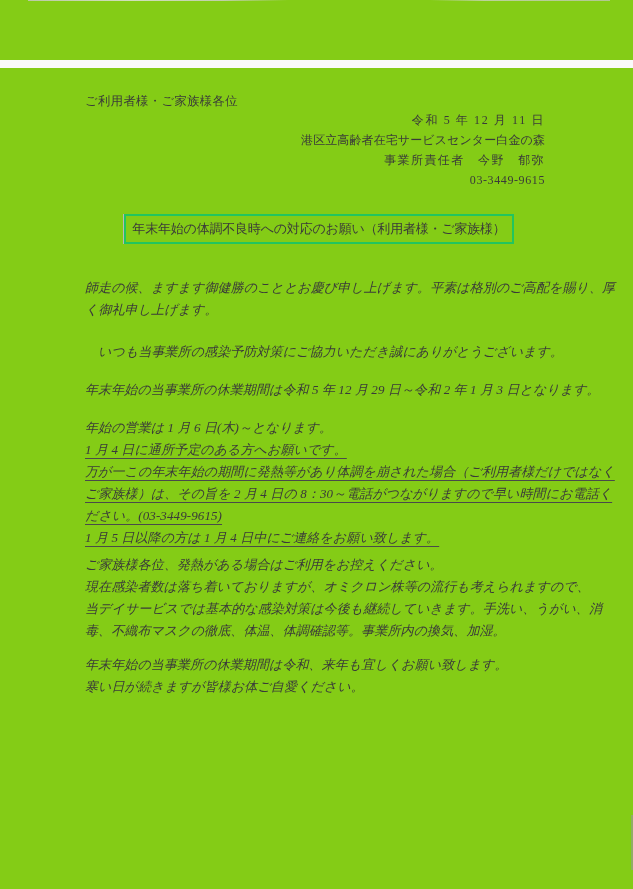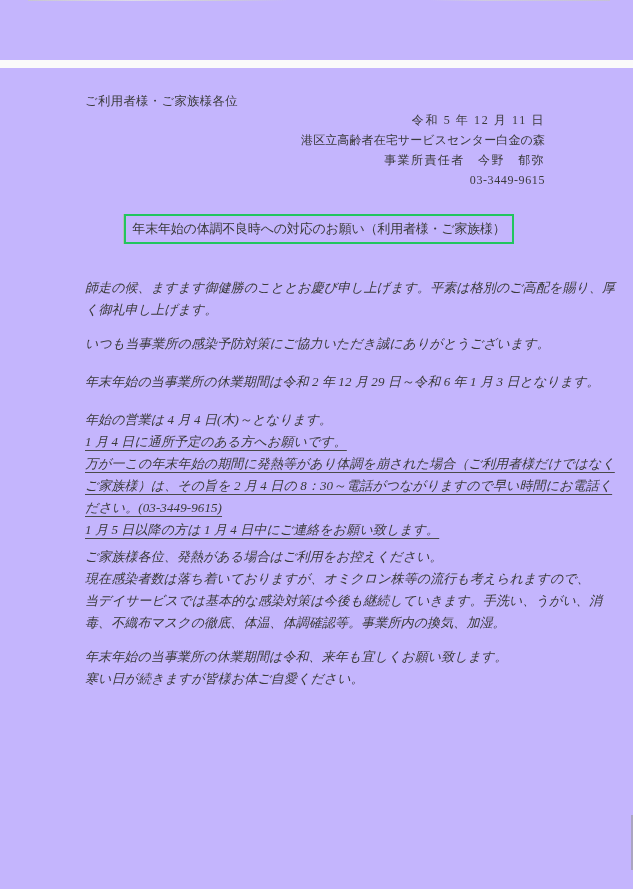--- a/index.html
+++ b/index.html
@@ -4,21 +4,21 @@
 <style>
   html, body {
     margin: 0;
     padding: 0;
     background: #ffffff;
   }
   .page {
     position: relative;
     width: 633px;
     height: 889px;
-    background: #c4b5fd;
+    background: #84cc16;
     overflow: hidden;
     font-family: "Liberation Serif", "DejaVu Serif", serif;
     color: #3a3a3a;
   }
   
   .artifact-top {
     position: absolute;
     top: 0; left: 28px;
     width: 260px; height: 1px;
     background: linear-gradient(to right, #c9c9c9 0%, #e4e4e4 40%, #cfcfcf 75%, transparent 100%);
@@ -81,21 +81,21 @@
 
   .letter-body {
     position: absolute;
     left: 85px; top: 277px;
     width: 478px;
     font-size: 13px;
     font-style: italic;
   }
   .para { margin: 0; }
   .para + .para { margin-top: 16px; }
-  .para:nth-child(2) { margin-top: 12px; }
+  .para:nth-child(2) { margin-top: 20px; text-align: right; }
   .para:nth-child(5) { margin-top: 5px; }
   .para:nth-child(6) { margin-top: 12px; }
   .line {
     line-height: 22px;
     letter-spacing: 0.1px;
     white-space: nowrap;
   }
   .line.u {
     text-decoration: underline;
     text-decoration-color: #4a4a4a;
@@ -127,24 +127,24 @@
 
   <div class="letter-body">
       <div class="para">
         <div class="line">師走の候、ますます御健勝のこととお慶び申し上げます。平素は格別のご高配を賜り、厚</div>
         <div class="line">く御礼申し上げます。</div>
       </div>
       <div class="para">
         <div class="line">いつも当事業所の感染予防対策にご協力いただき誠にありがとうございます。</div>
       </div>
       <div class="para">
-        <div class="line">年末年始の当事業所の休業期間は令和 2 年 12 月 29 日～令和 6 年 1 月 3 日となります。</div>
+        <div class="line">年末年始の当事業所の休業期間は令和 5 年 12 月 29 日～令和 2 年 1 月 3 日となります。</div>
       </div>
       <div class="para">
-        <div class="line">年始の営業は 4 月 4 日(木)～となります。</div>
+        <div class="line">年始の営業は 1 月 6 日(木)～となります。</div>
         <div class="line u">1 月 4 日に通所予定のある方へお願いです。</div>
         <div class="line u">万が一この年末年始の期間に発熱等があり体調を崩された場合（ご利用者様だけではなく</div>
         <div class="line u">ご家族様）は、その旨を 2 月 4 日の 8：30～電話がつながりますので早い時間にお電話く</div>
         <div class="line u">ださい。(03-3449-9615)</div>
         <div class="line u">1 月 5 日以降の方は 1 月 4 日中にご連絡をお願い致します。</div>
       </div>
       <div class="para">
         <div class="line">ご家族様各位、発熱がある場合はご利用をお控えください。</div>
         <div class="line">現在感染者数は落ち着いておりますが、オミクロン株等の流行も考えられますので、</div>
         <div class="line">当デイサービスでは基本的な感染対策は今後も継続していきます。手洗い、うがい、消</div>

